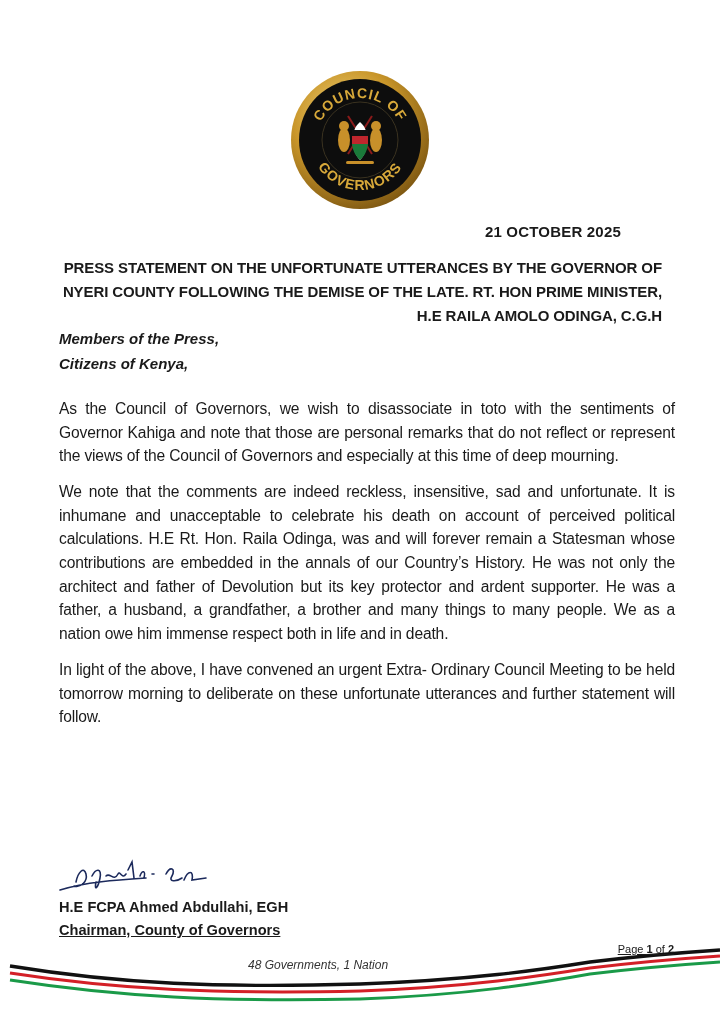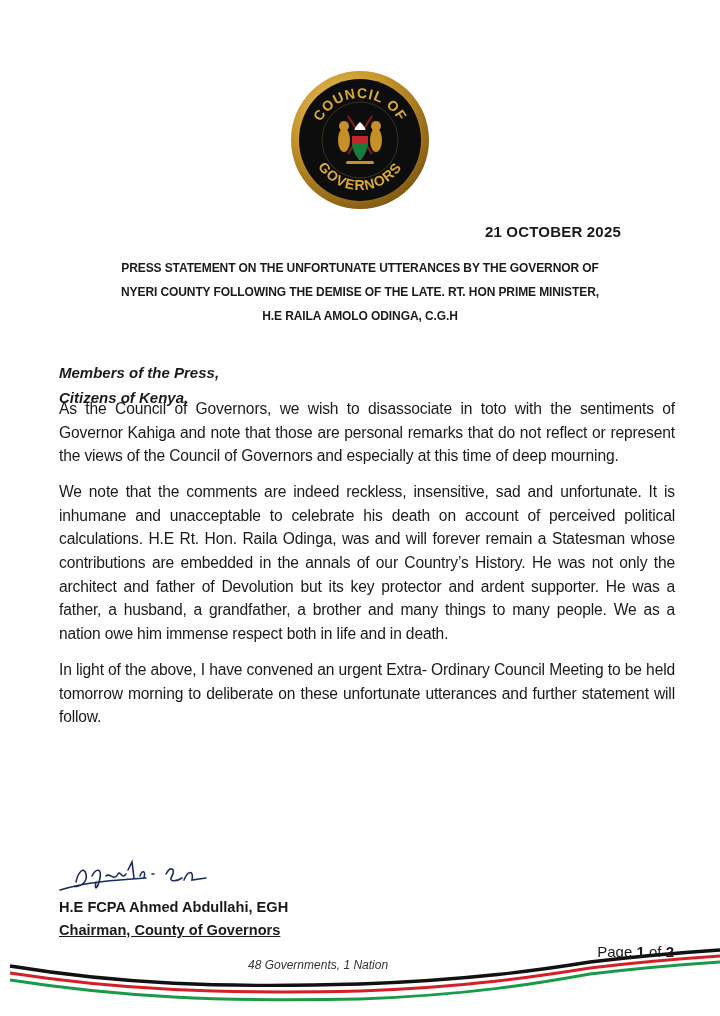--- a/index.html
+++ b/index.html
@@ -10,43 +10,43 @@
     position: relative;
   }
   .page { position: absolute; left: 0; top: 0; width: 720px; height: 1016px; }
   .logo-wrap { position: absolute; left: 290px; top: 70px; width: 140px; height: 140px; }
   .date {
     position: absolute; right: 99px; top: 223px;
     font-weight: bold; font-size: 15px; letter-spacing: 0.2px;
   }
   .title {
     position: absolute; left: 58px; width: 604px; top: 256px;
-    text-align: center; font-weight: bold; font-size: 12px; line-height: 24px;
+    text-align: right; font-weight: bold; font-size: 15px; line-height: 24px;
     letter-spacing: -0.1px;
   }
   .salutation {
     position: absolute; left: 59px; top: 326px;
-    font-style: italic; font-weight: bold; font-size: 15px; line-height: 25px; margin-top: 34px;
+    font-style: italic; font-weight: bold; font-size: 15px; line-height: 25px;
   }
   .body-text {
     position: absolute; left: 59px; width: 616px; top: 397px;
     font-size: 15.6px; line-height: 23.6px; text-align: justify;
     letter-spacing: -0.15px;
   }
   .body-text p { margin: 0 0 12.5px 0; }
   .sig {
     position: absolute; left: 56px; top: 852px; width: 200px; height: 44px;
   }
   .signer {
     position: absolute; left: 59px; top: 896px;
     font-weight: bold; font-size: 14.6px; line-height: 23px;
   }
   .signer .role { text-decoration: underline; }
   .page-num {
-    position: absolute; right: 46px; top: 943px; font-size: 15px;
+    position: absolute; right: 46px; top: 943px; font-size: 11px; text-decoration: underline;
   }
   .page-num b { font-weight: bold; }
   .motto {
     position: absolute; left: 205px; top: 958px;
     font-style: italic; font-size: 12px; color: #333; margin-left: 43px;
   }
   .wave { position: absolute; left: 0; top: 940px; width: 720px; height: 76px; }
 </style>
 </head>
 <body>

